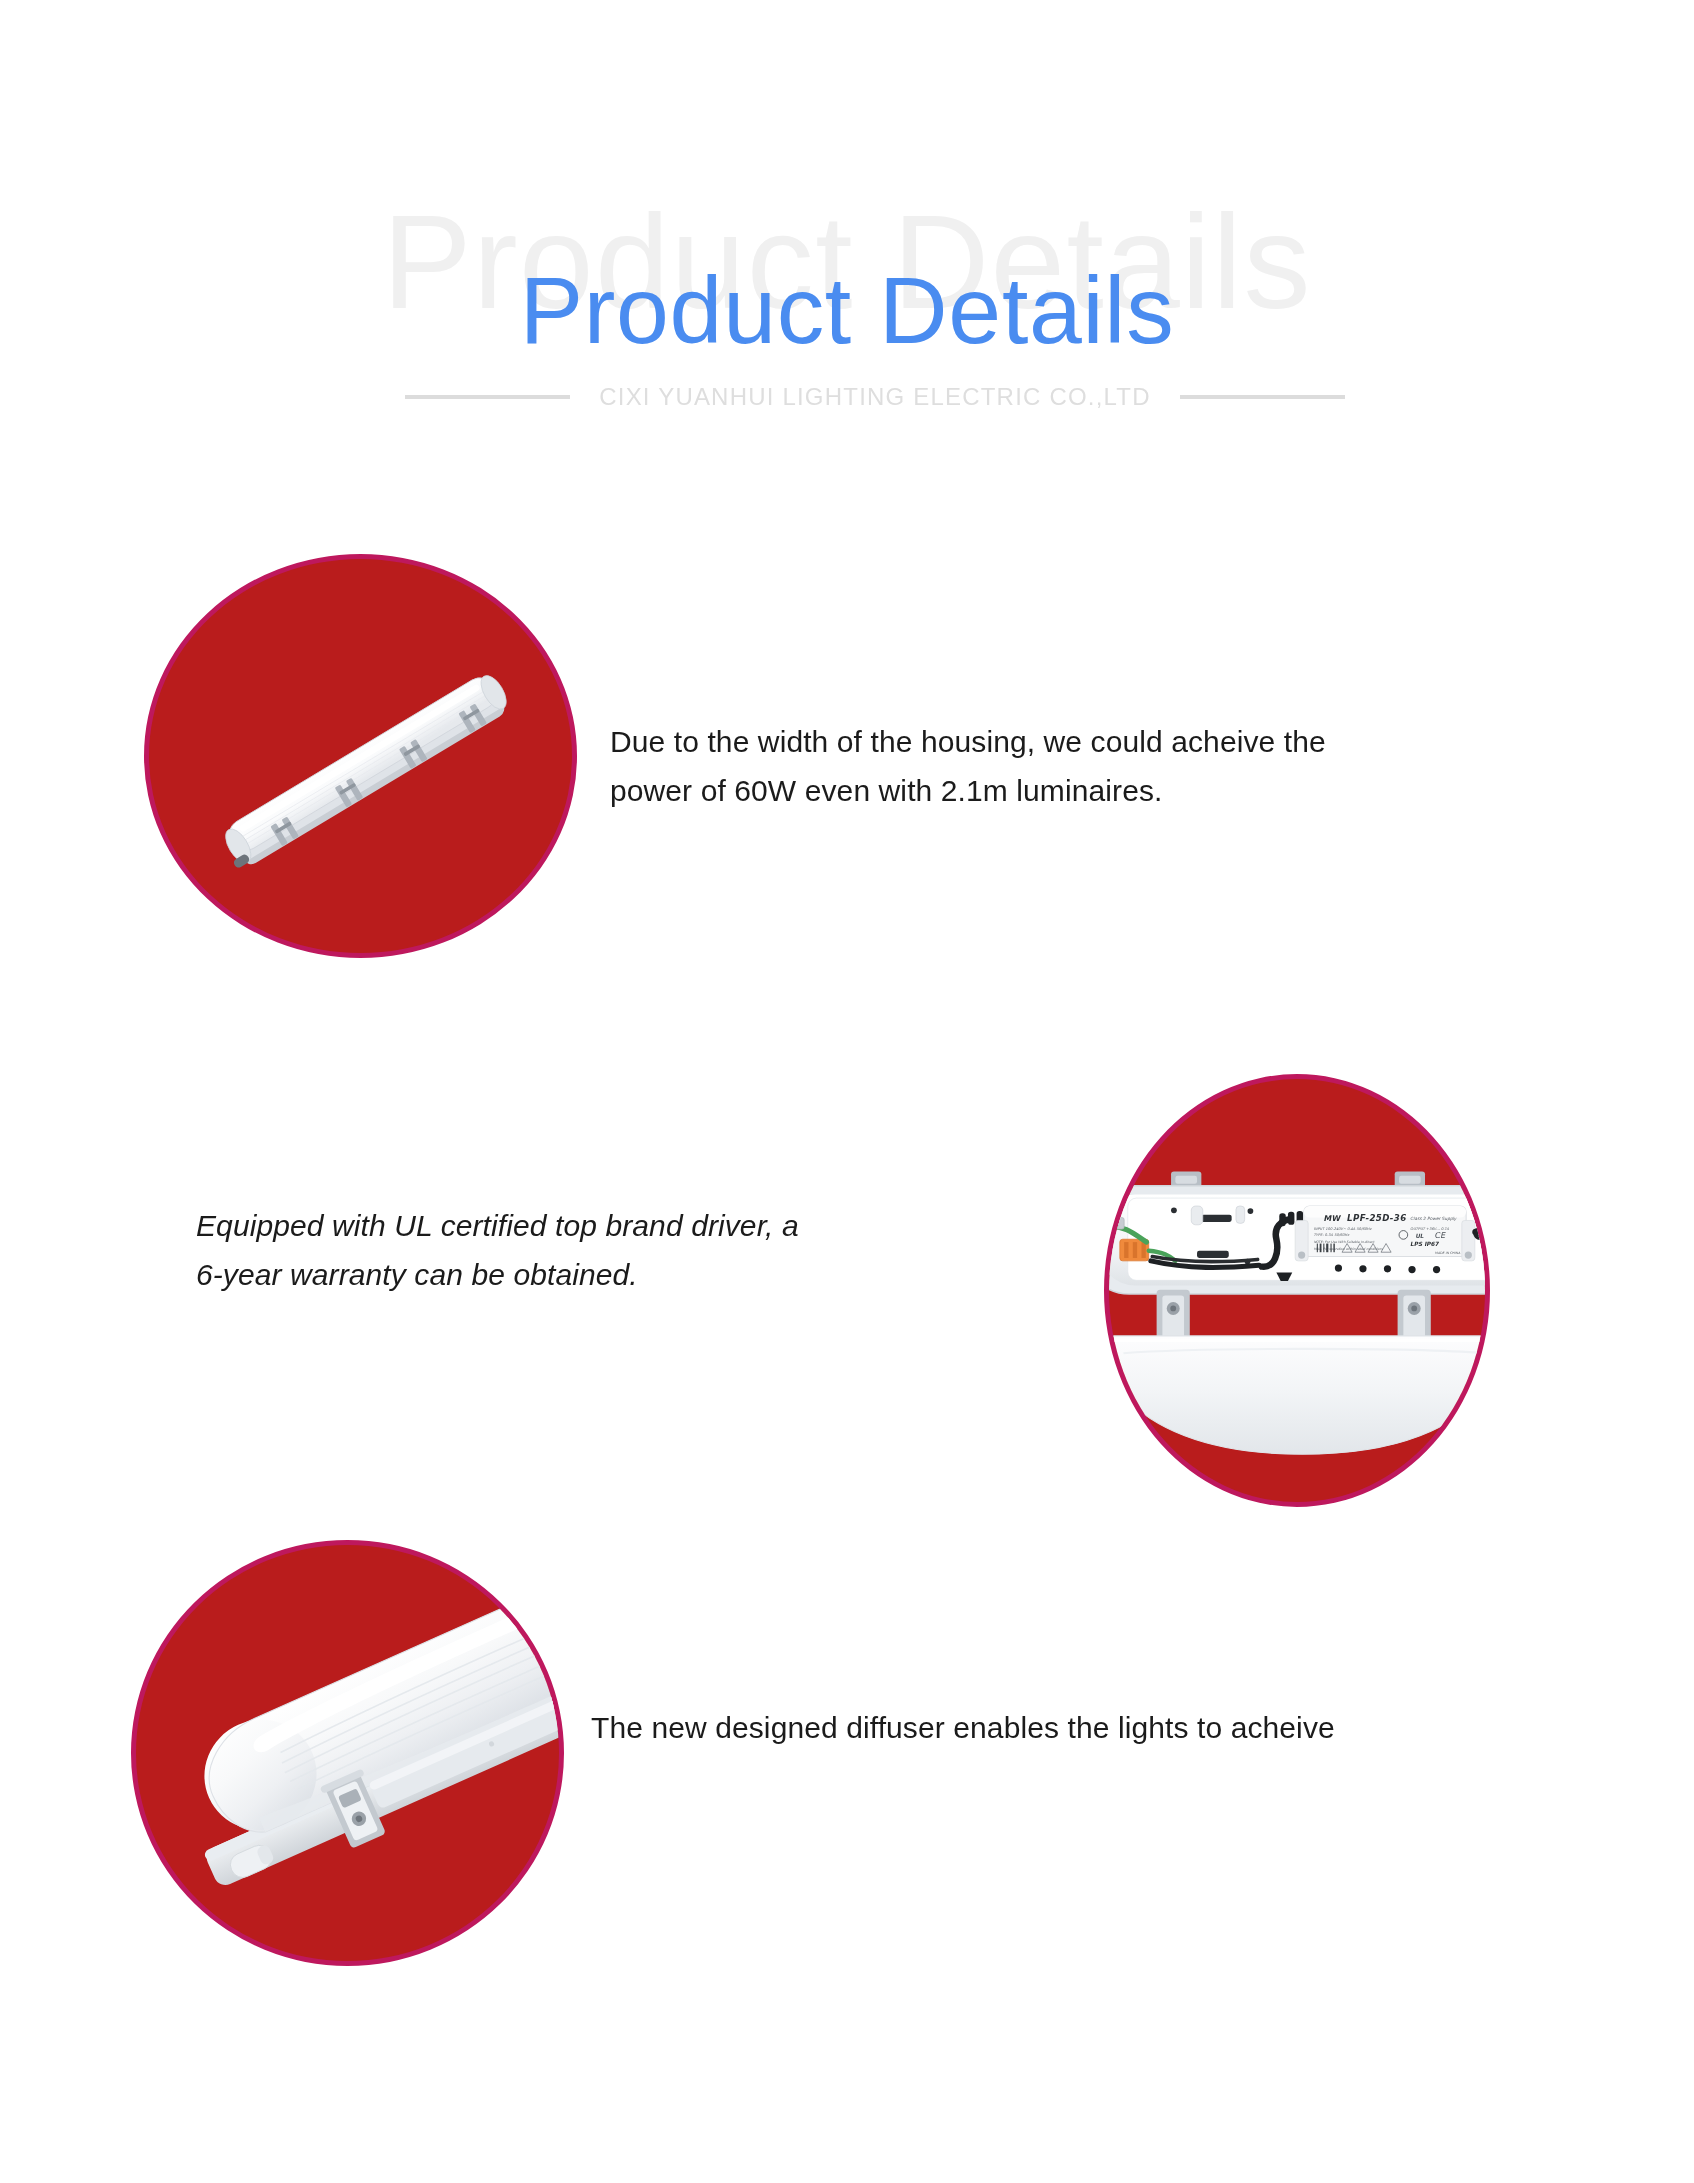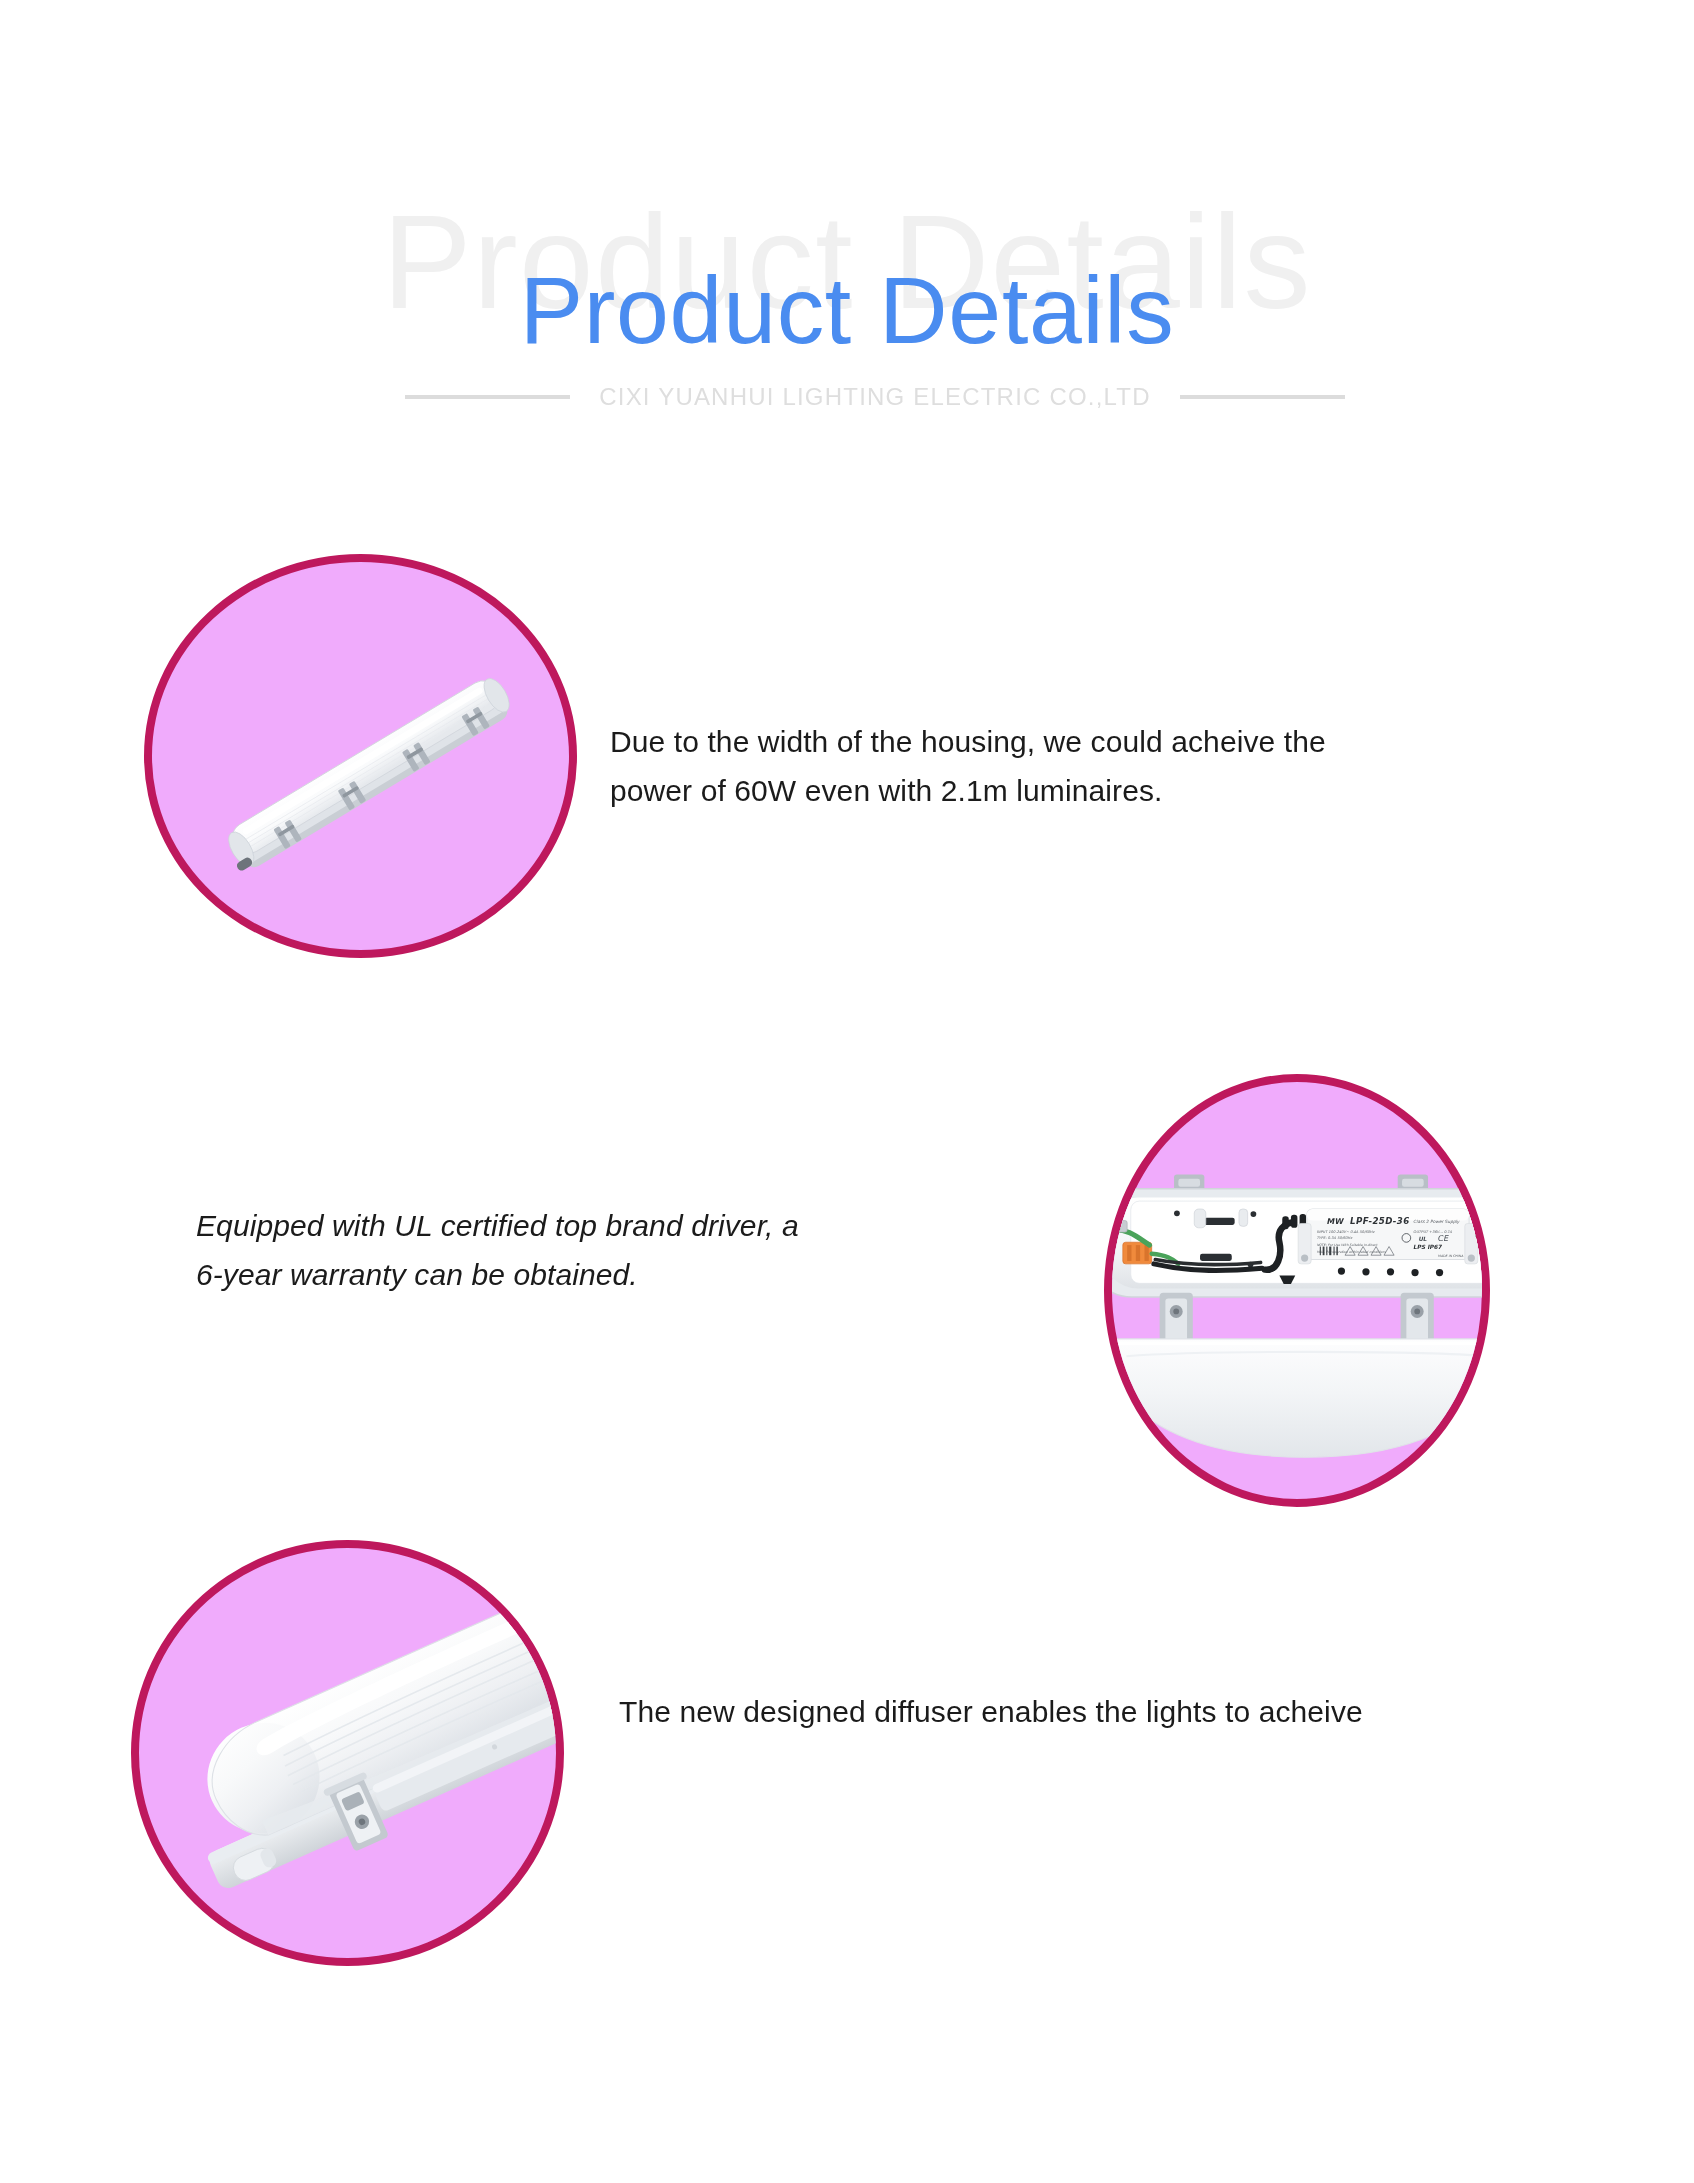--- a/index.html
+++ b/index.html
@@ -82,23 +82,23 @@
     position: absolute;
     left: 0;
     width: 1544px;
   }
   #row-1 { top: 534px;  height: 462px; }
   #row-2 { top: 1047px; height: 491px; font-style: italic; }
   #row-3 { top: 1524px; height: 462px; }
 
   .photo-circle {
     position: absolute;
-    border: 8px solid #be185d;
+    border: 5px solid #be185d;
     border-radius: 50%;
-    background: #f0abfc;
+    background: #b91c1c;
     box-sizing: border-box;
     overflow: hidden;
   }
   #circle-1 { left: 144px;  top: 20px;  width: 433px; height: 404px; }
   #circle-2 { left: 1104px; top: 27.4px;  width: 386px; height: 433px; }
   #circle-3 { left: 131px;  top: 16px;  width: 433px; height: 426px; }
 
   .photo-stage {
     position: absolute;
     inset: 0;
@@ -107,21 +107,21 @@
   .feature-text {
     position: absolute;
     font-size: 30px;
     line-height: 1.62;
     color: #1b1b1b;
     font-weight: 400;
     letter-spacing: 0.1px;
   }
   #text-1 { left: 610px;  top: 184px; width: 961px; }
   #text-2 { left: 196px;  top: 155px; width: 809px; }
-  #text-3 { left: 591px;  top: 164px; width: 982px; margin-left: 28px; }
+  #text-3 { left: 591px;  top: 180px; width: 982px; }
   .feature-text p {
     margin: 0;
   }
 
   
   svg { display: block; }
 </style>
 </head>
 <body>
 

